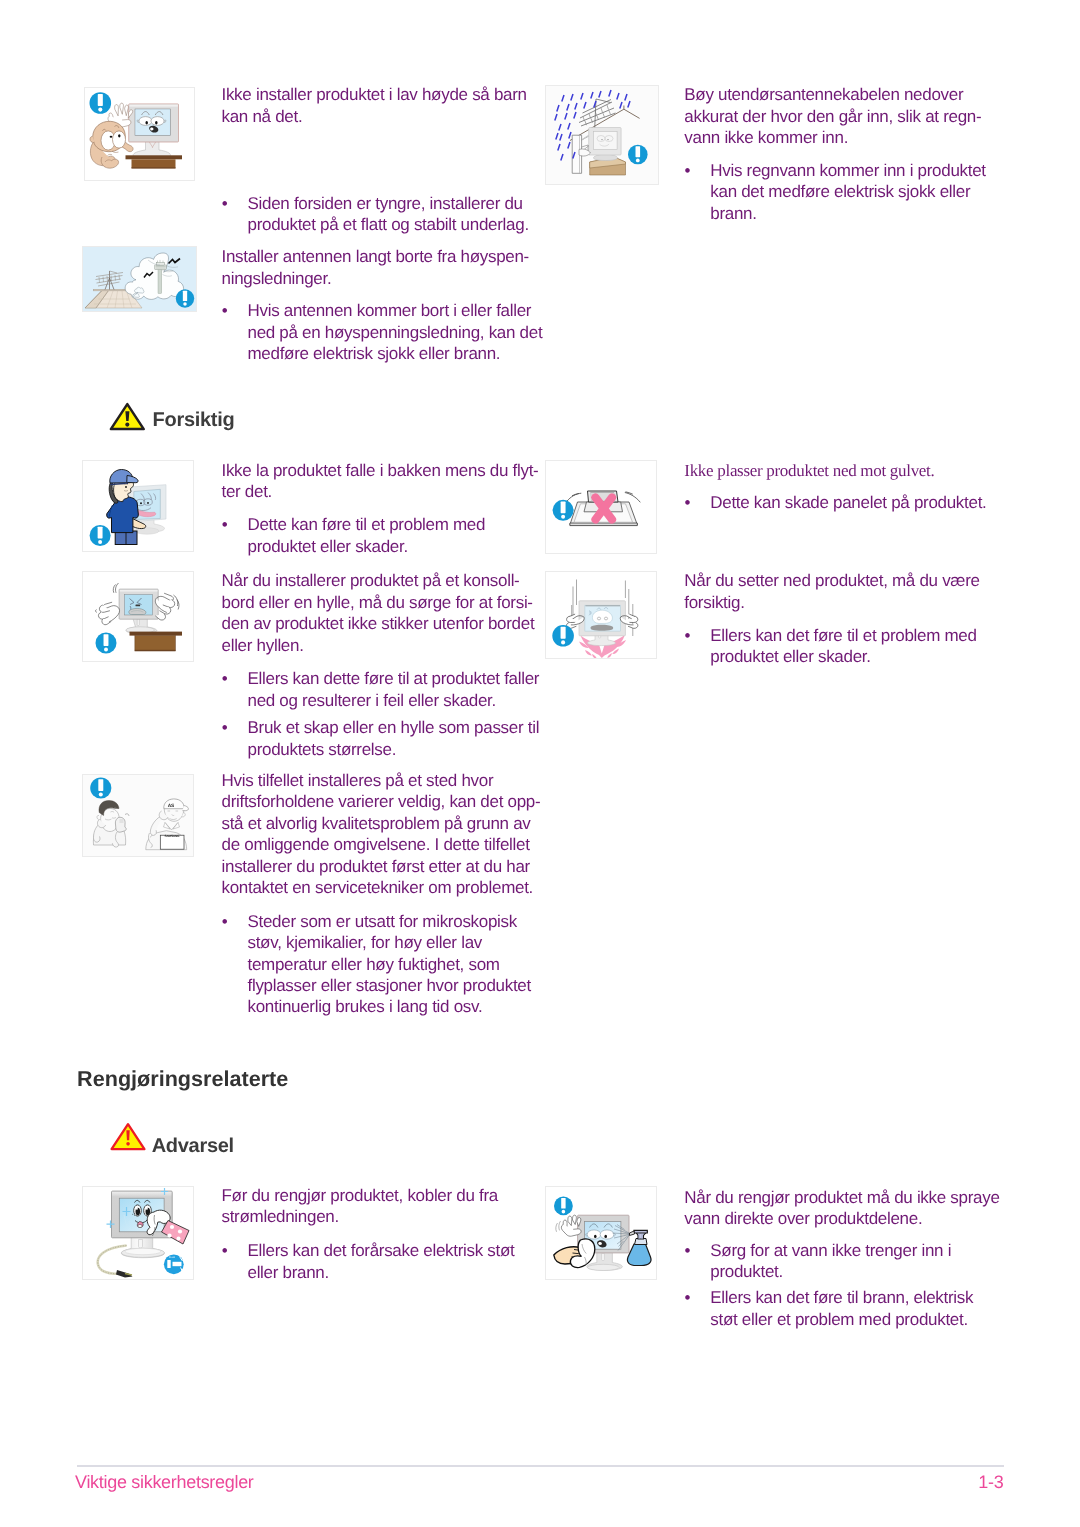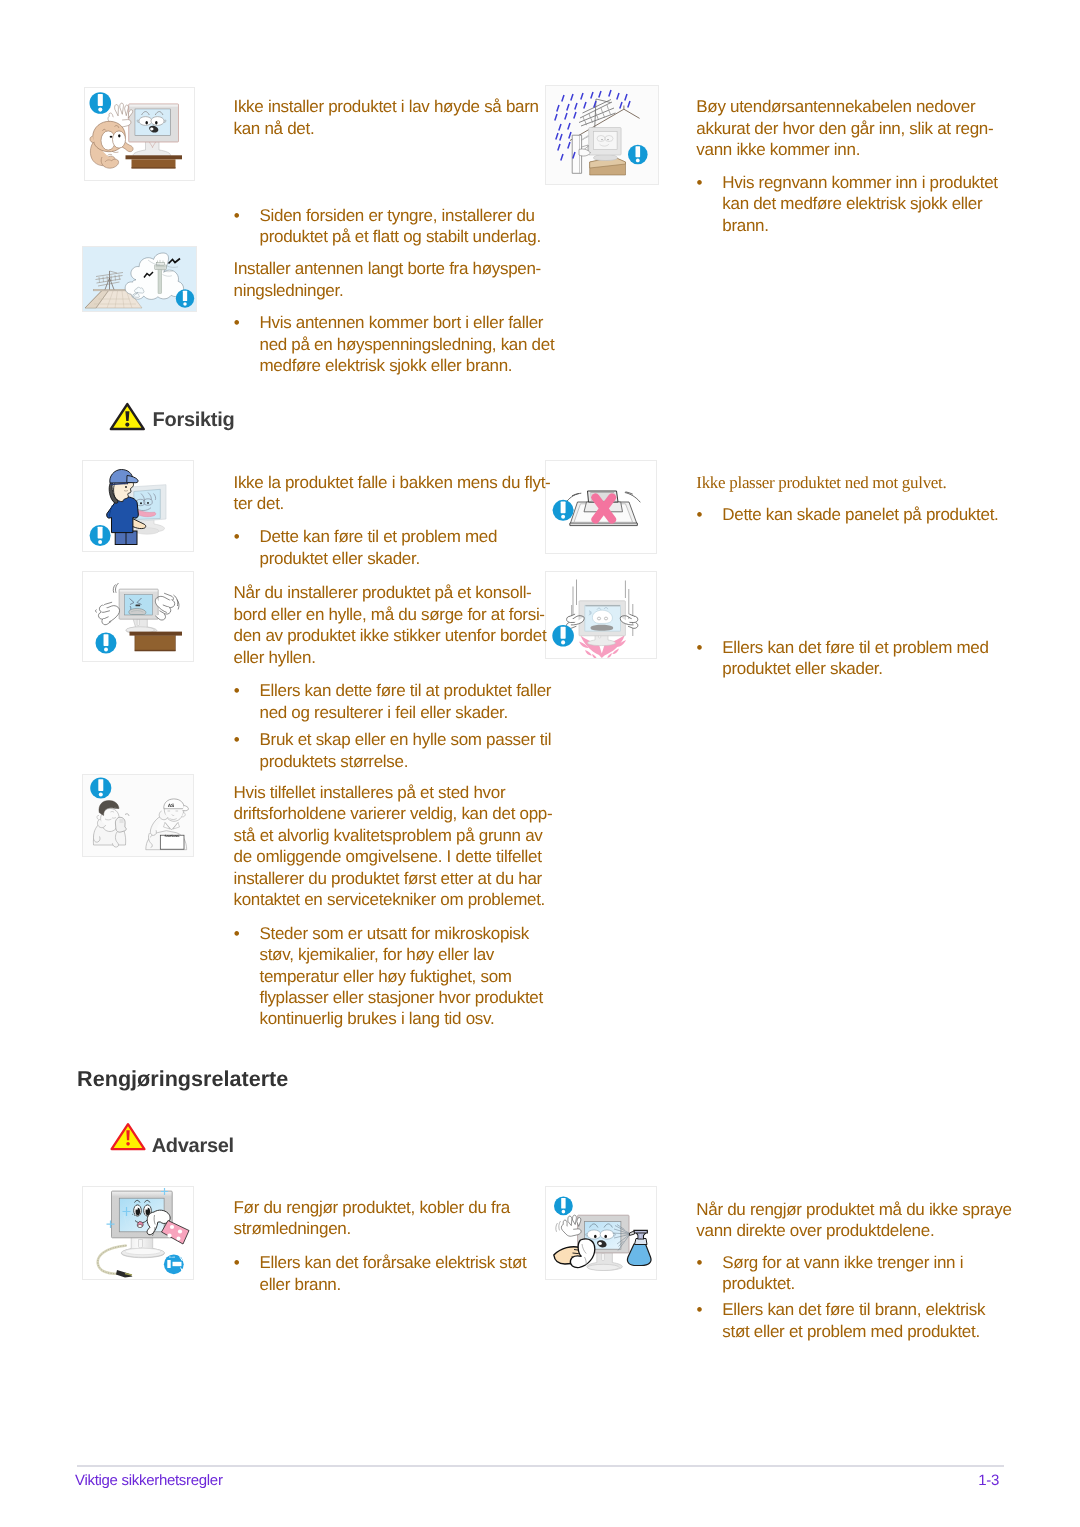--- a/index.html
+++ b/index.html
@@ -1,28 +1,28 @@
 <!DOCTYPE html>
 <html><head>
 <meta charset="utf-8">
 <style>
 html,body{margin:0;padding:0;background:#fff;}
 body{width:1080px;height:1527px;font-family:"Liberation Sans",sans-serif;color:#3d3d3d;-webkit-font-smoothing:antialiased;text-rendering:geometricPrecision;}
 .page{position:relative;width:1080px;height:1527px;overflow:hidden;background:#fff;}
 .figbox{position:absolute;border:1px solid #ebebeb;box-sizing:border-box;background:#fff;overflow:hidden;}
 .figbox svg{display:block;}
-p.t{position:absolute;margin:16px;font-size:17px;line-height:21.4px;letter-spacing:-0.3px;color:#a16207;}
+p.t{position:absolute;margin:4px;font-size:17px;line-height:21.4px;letter-spacing:-0.3px;color:#701a75;}
 p.t .ln{display:block;white-space:nowrap;}
 p.t.bul .bd{display:inline-block;width:25.7px;font-size:17px;}
 h2.sect{position:absolute;margin:0;font-size:21.6px;line-height:1;font-weight:bold;letter-spacing:0px;color:#333;}
 .notice{position:absolute;display:flex;align-items:flex-end;}
 .notice .tri{display:block;}
 .notice .nlbl{font-size:20px;font-weight:bold;letter-spacing:-0.3px;color:#3d3d3d;line-height:1;position:absolute;text-align:center;}
 .ftline{position:absolute;left:76.5px;top:1465px;width:927px;height:2px;background:#dcdce4;}
-.ft{position:absolute;font-size:15px;letter-spacing:-0.3px;color:#6d28d9;line-height:1;}
+.ft{position:absolute;font-size:18px;letter-spacing:-0.3px;color:#ec4899;line-height:1;}
 .ftl{left:75px;top:1472.7px;}
 .ftr{left:978.3px;top:1473.2px;}
 </style>
 </head>
 <body>
 
 <div class="page">
 <div class="figbox" style="left:84px;top:87px;width:111px;height:94px;">
       <svg viewBox="0 0 109 92" width="109" height="92">
 <rect width="109" height="92" fill="#fff"></rect>
@@ -718,20 +718,24 @@
       <span class="ln"><span class="bd">•</span><span>Hvis regnvann kommer inn i produktet</span></span>
       <span class="ln"><span class="bd"></span><span>kan det medføre elektrisk sjokk eller</span></span>
       <span class="ln"><span class="bd"></span><span>brann.</span></span>
     </p>
 <p class="t" style="left:680.3px;top:455.6px;width:325px;font-family:Liberation Serif, serif;">
       <span class="ln"><span>Ikke plasser produktet ned mot gulvet.</span></span>
     </p>
 <p class="t bul" style="left:680.6px;top:488.2px;width:310px;">
       <span class="ln"><span class="bd">•</span><span>Dette kan skade panelet på produktet.</span></span>
     </p>
+<p class="t" style="left:680.3px;top:566.2px;width:325px;">
+      <span class="ln"><span>Når du setter ned produktet, må du være</span></span>
+      <span class="ln"><span>forsiktig.</span></span>
+    </p>
 <p class="t bul" style="left:680.6px;top:620.8px;width:310px;">
       <span class="ln"><span class="bd">•</span><span>Ellers kan det føre til et problem med</span></span>
       <span class="ln"><span class="bd"></span><span>produktet eller skader.</span></span>
     </p>
 <p class="t" style="left:217.5px;top:1181.0px;width:325px;">
       <span class="ln"><span>Før du rengjør produktet, kobler du fra</span></span>
       <span class="ln"><span>strømledningen.</span></span>
     </p>
 <p class="t bul" style="left:217.8px;top:1236.2px;width:300px;">
       <span class="ln"><span class="bd">•</span><span>Ellers kan det forårsake elektrisk støt</span></span>

